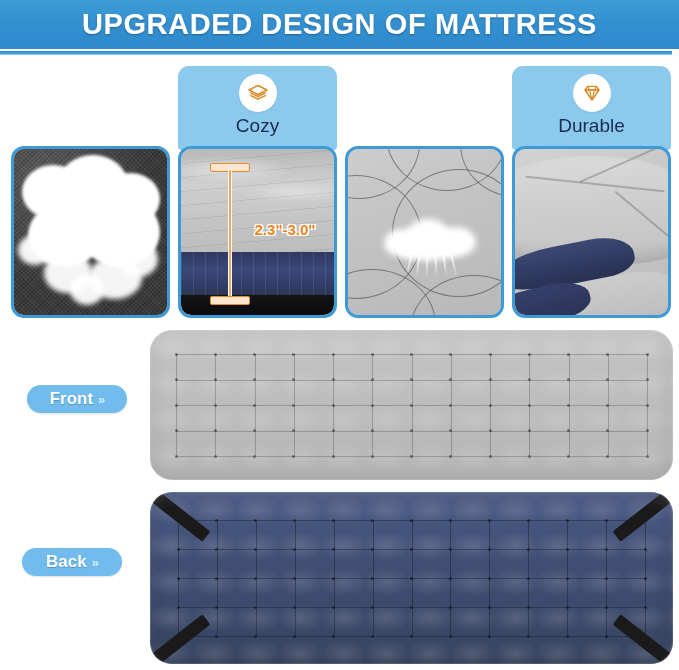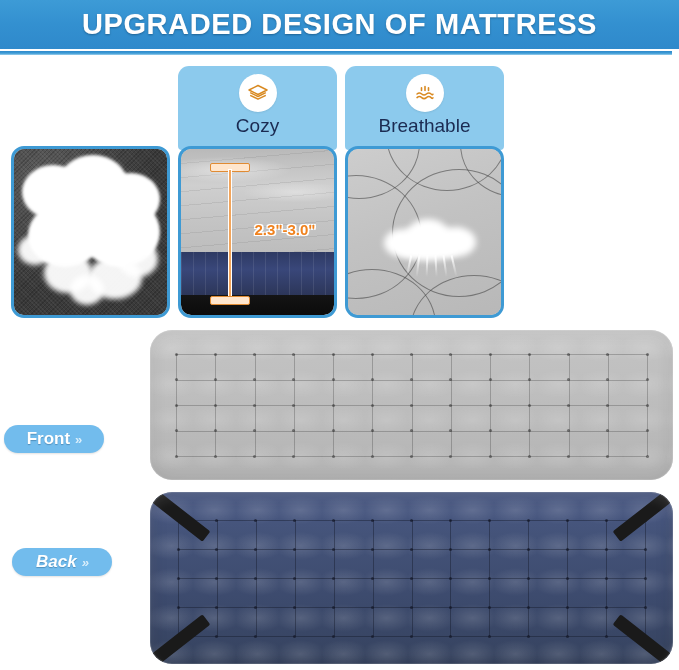--- a/index.html
+++ b/index.html
@@ -178,22 +178,22 @@
     background:#72bced;
     border-radius:15px;
     display:flex;align-items:center;justify-content:center;gap:5px;
     box-shadow:0 1px 2px rgba(0,0,0,.12);
   }
   .badge-text{
     color:#ffffff;font-size:17px;font-weight:bold;
     text-shadow:0 1px 1px rgba(40,90,130,.45);
   }
   .badge-chev{color:#d9eefb;font-size:13px;font-weight:bold;letter-spacing:-1px;}
-  #badge-front{left:4px;top:385px;margin-top:40px;}
-  #badge-back{left:12px;top:548px;font-style:italic;}
+  #badge-front{left:27px;top:385px;}
+  #badge-back{left:22px;top:548px;}
 
   .mat{
     position:absolute;
     border-radius:22px;
     overflow:hidden;
   }
   #mat-front{
     left:150px;top:330px;width:523px;height:150px;
     background:linear-gradient(180deg,#c9c9c9 0%, #c1c1c1 20%, #bcbcbc 55%, #b3b3b3 100%);
     box-shadow:inset 0 0 18px rgba(0,0,0,.09);
@@ -275,30 +275,20 @@
           <div class="cal-cap bot"></div>
         </div>
         <div class="thick-text">
           <div>2.3"-3.0"</div>
         </div>
       </div>
     </div>
   </div>
 
   <div class="card">
-    <div class="card-head">
-      <div class="icon-circle">
-        <svg width="24" height="24" viewBox="0 0 24 24">
-          <path d="M8.5 9.5V6.8M12 9.5V5.6M15.5 9.5V6.8" stroke="#d98a22" stroke-width="1.6" stroke-linecap="round"></path>
-          <path d="M4 13c1.6-1.4 3.1-1.4 4.7 0s3.1 1.4 4.7 0 3.1-1.4 4.7 0 1.3.6 1.9.2" stroke="#d98a22" stroke-width="1.5" fill="none" stroke-linecap="round"></path>
-          <path d="M4 16.6c1.6-1.4 3.1-1.4 4.7 0s3.1 1.4 4.7 0 3.1-1.4 4.7 0 1.3.6 1.9.2" stroke="#d98a22" stroke-width="1.5" fill="none" stroke-linecap="round"></path>
-        </svg>
-      </div>
-      <div class="card-label">Breathable</div>
-    </div>
     <div class="photo">
       <div class="photo-inner">
         <div class="quilt-bg"></div>
         <div class="quilt-arc" style="left:-50px;top:-62px;width:120px;height:110px;"></div>
         <div class="quilt-arc" style="left:38px;top:-70px;width:120px;height:110px;"></div>
         <div class="quilt-arc" style="left:112px;top:-58px;width:110px;height:104px;"></div>
         <div class="quilt-arc" style="left:-58px;top:26px;width:130px;height:122px;"></div>
         <div class="quilt-arc" style="left:44px;top:20px;width:132px;height:126px;"></div>
         <div class="quilt-arc" style="left:-40px;top:120px;width:126px;height:110px;"></div>
         <div class="quilt-arc" style="left:62px;top:126px;width:126px;height:110px;"></div>
@@ -311,20 +301,44 @@
           <div class="ray" style="left:33px;transform:rotate(7deg);"></div>
           <div class="ray" style="left:42px;transform:rotate(2deg);"></div>
           <div class="ray" style="left:51px;transform:rotate(-3deg);"></div>
           <div class="ray" style="left:60px;transform:rotate(-8deg);"></div>
           <div class="ray" style="left:69px;transform:rotate(-13deg);"></div>
         </div>
       </div>
     </div>
   </div>
 
+  <div class="card">
+    <div class="card-head">
+      <div class="icon-circle">
+        <svg width="24" height="24" viewBox="0 0 24 24">
+          <path d="M5 9h14l-7 10z" fill="none" stroke="#d98a22" stroke-width="1.4" stroke-linejoin="round"></path>
+          <path d="M5 9l2.6-3.6h8.8L19 9" fill="none" stroke="#d98a22" stroke-width="1.4" stroke-linejoin="round"></path>
+          <path d="M7.6 5.4 9.6 9l2.4 10M16.4 5.4 14.4 9 12 19M5 9h14" fill="none" stroke="#d98a22" stroke-width="1.1"></path>
+        </svg>
+      </div>
+      <div class="card-label">Durable</div>
+    </div>
+    <div class="photo">
+      <div class="photo-inner">
+        <div class="dur-bg"></div>
+        <div class="dur-pad"></div>
+        <div class="dur-seam" style="left:10px;top:34px;width:140px;transform:rotate(6deg);"></div>
+        <div class="dur-seam" style="left:60px;top:12px;width:100px;transform:rotate(-24deg);"></div>
+        <div class="dur-seam" style="left:92px;top:64px;width:70px;transform:rotate(40deg);"></div>
+        <div class="dur-gray-low"></div>
+        <div class="dur-navy"></div>
+        <div class="dur-navy2"></div>
+      </div>
+    </div>
+  </div>
 
 </div>
 
 <div class="badge" id="badge-front">
   <span class="badge-text">Front</span>
   <span class="badge-chev">»</span>
 </div>
 
 <div class="mat" id="mat-front">
   <div class="bumpy"></div>

